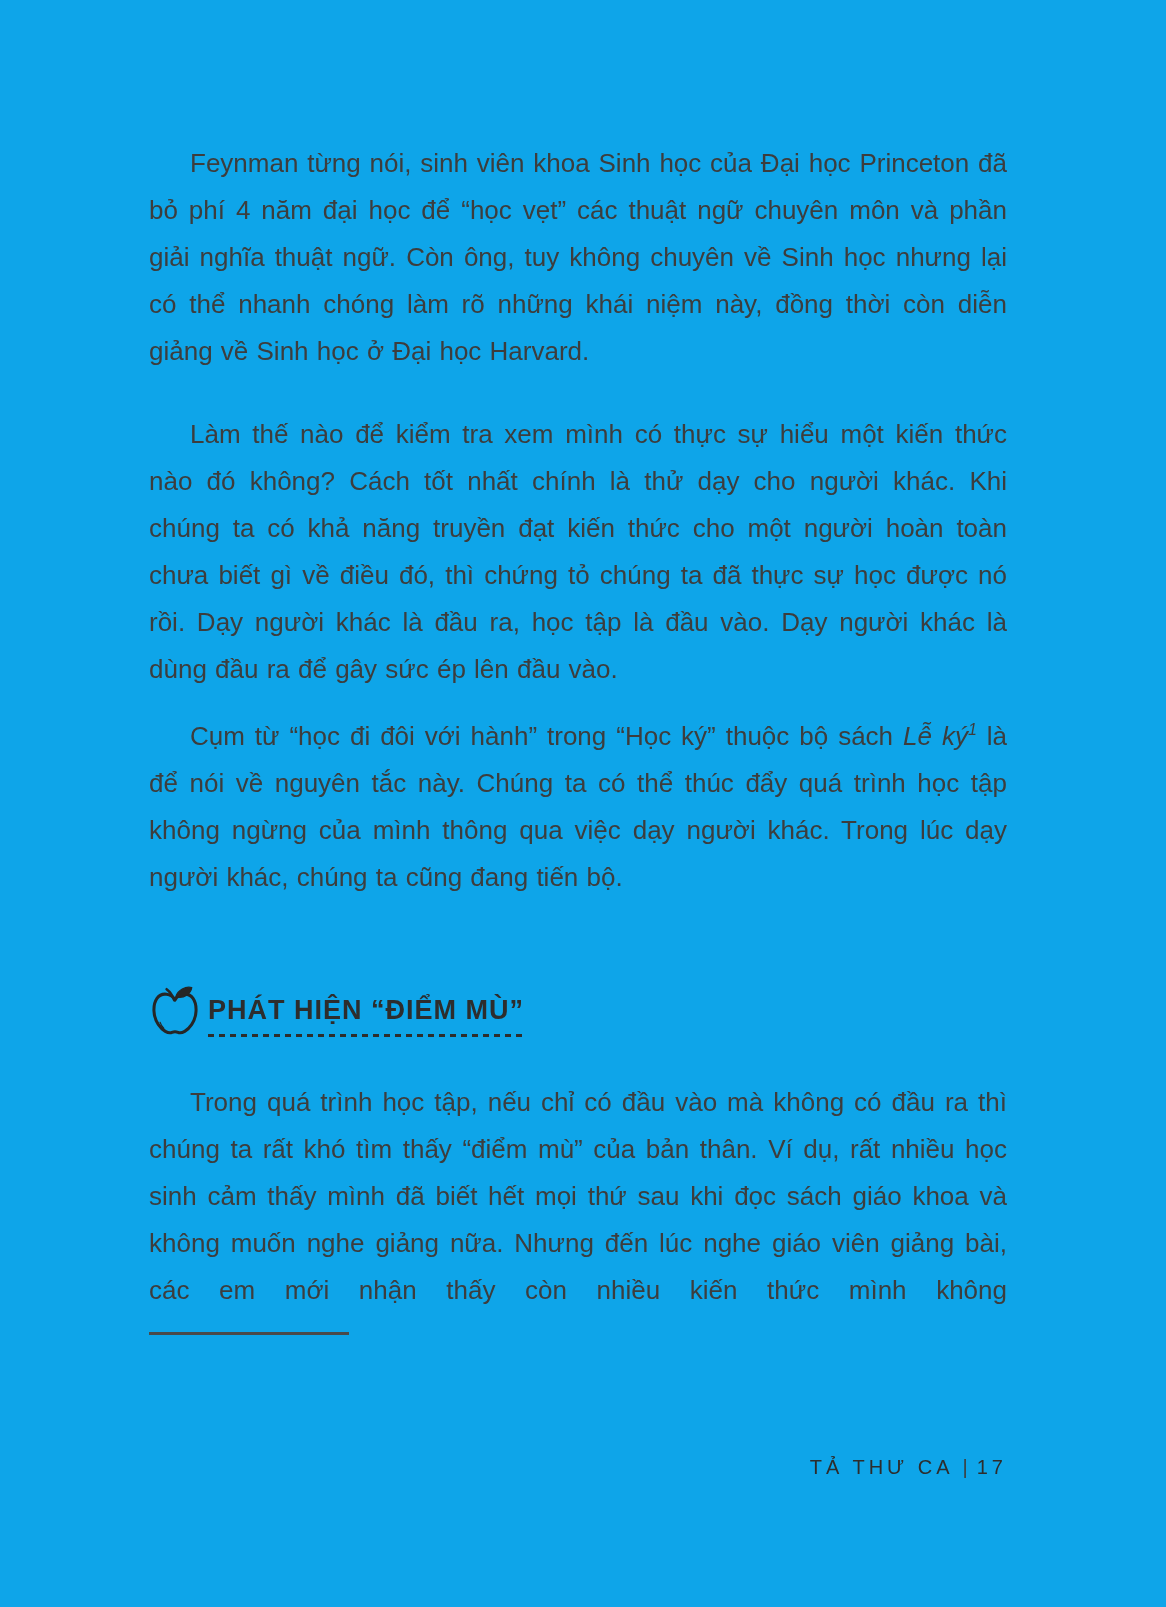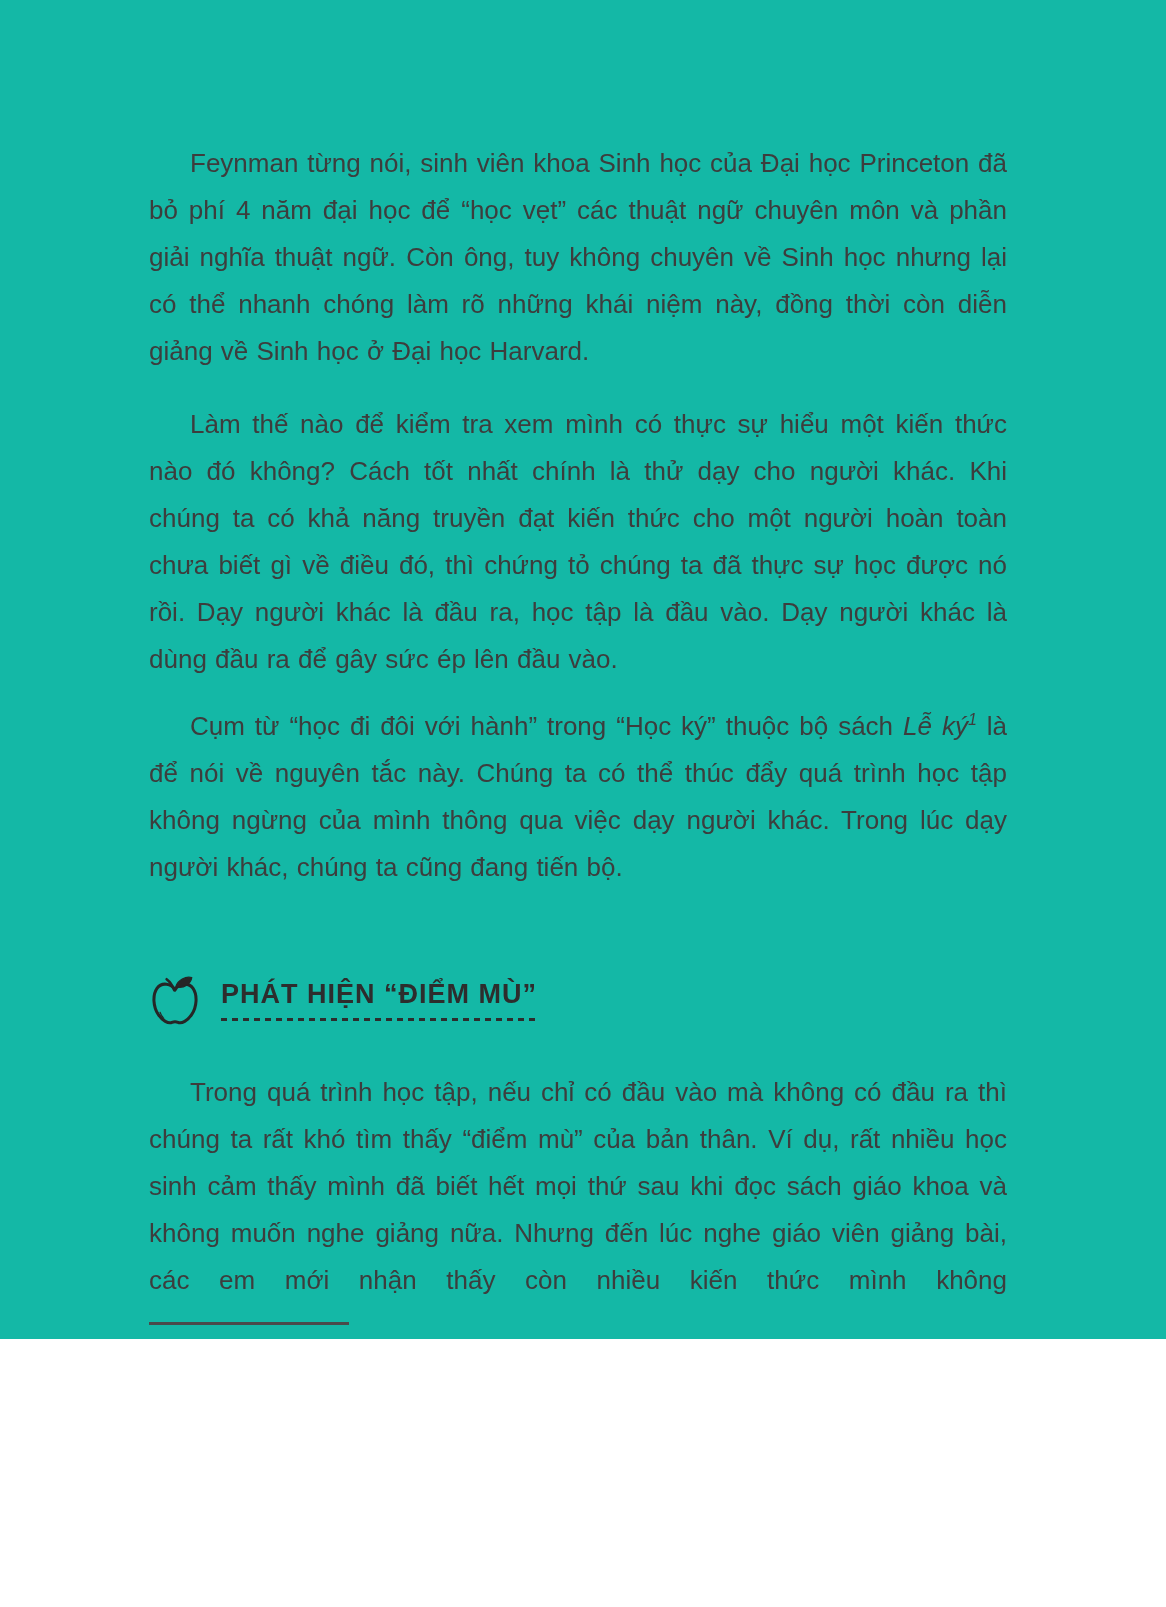--- a/index.html
+++ b/index.html
@@ -3,53 +3,53 @@
 <meta charset="utf-8">
 <style>
   html, body {
     margin: 0;
     padding: 0;
     background: #ffffff;
   }
   .page {
     position: relative;
     width: 1166px;
-    height: 1339px;
-    background: #14b8a6;
+    height: 1607px;
+    background: #0ea5e9;
     overflow: hidden;
     font-family: "Liberation Sans", sans-serif;
   }
   .content {
     position: absolute;
     left: 149px;
     top: 140px;
     width: 858px;
   }
   .body-para {
     margin: 0;
     font-size: 26px;
     line-height: 47px;
     color: #3d3d3d;
     text-align: justify;
     text-indent: 41px;
     word-spacing: 1px;
   }
-  .body-para + .body-para { margin-top: 26px; }
+  .body-para + .body-para { margin-top: 36px; }
   .body-para.p3 { margin-top: 20px; }
   .body-para.p4 { margin-top: 42px; text-align-last: justify; }
   .fn-ref {
     font-style: italic;
     font-size: 16px;
     line-height: 0;
     vertical-align: super;
   }
   .section-head {
     display: flex;
-    align-items: flex-start;
-    gap: 20px;
+    align-items: flex-end;
+    gap: 7px;
     margin-top: 84px;
   }
   .apple-wrap {
     flex: 0 0 auto;
     width: 52px;
     height: 52px;
   }
   .head-wrap { flex: 0 1 auto; padding-top: 2px; }
   .section-title {
     margin: 0;

